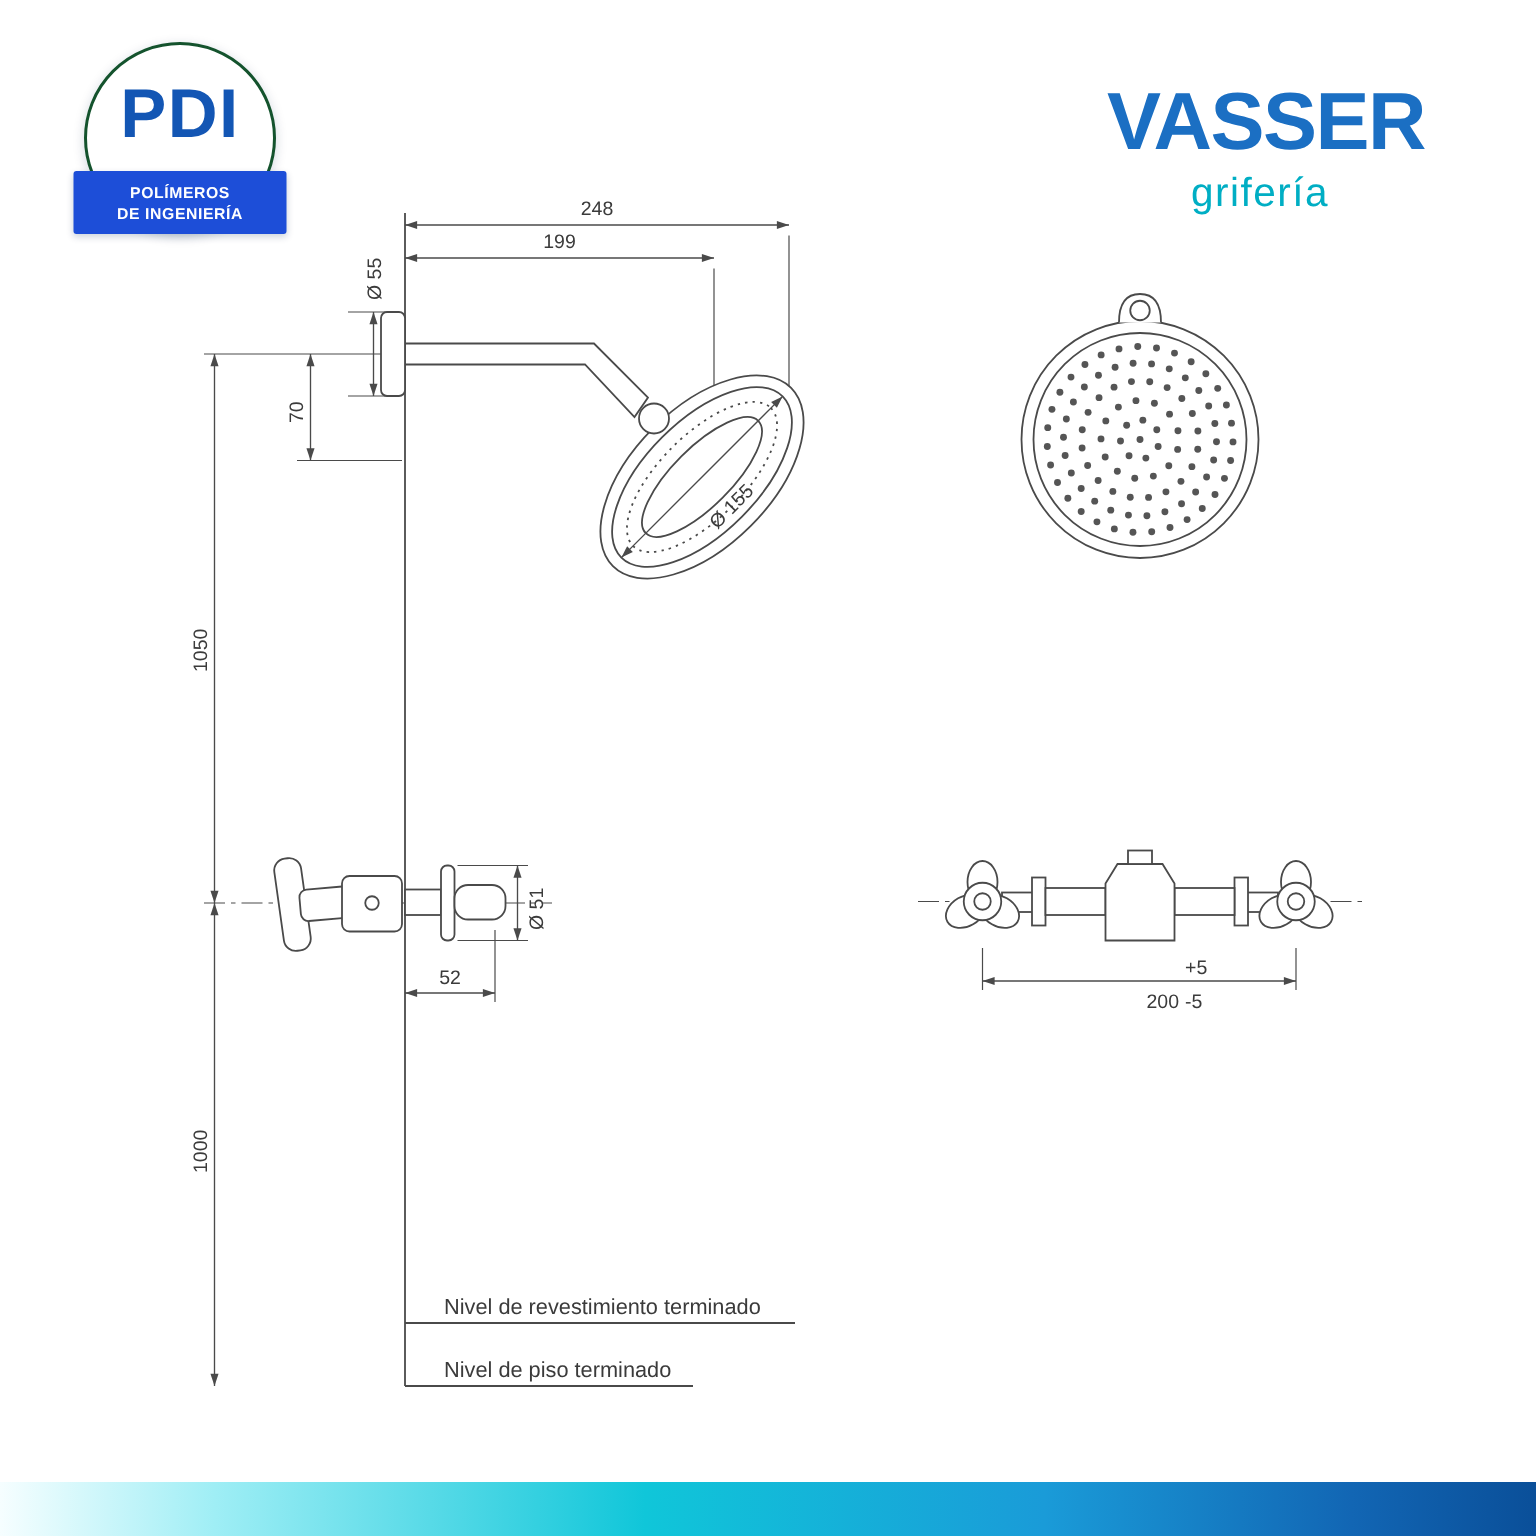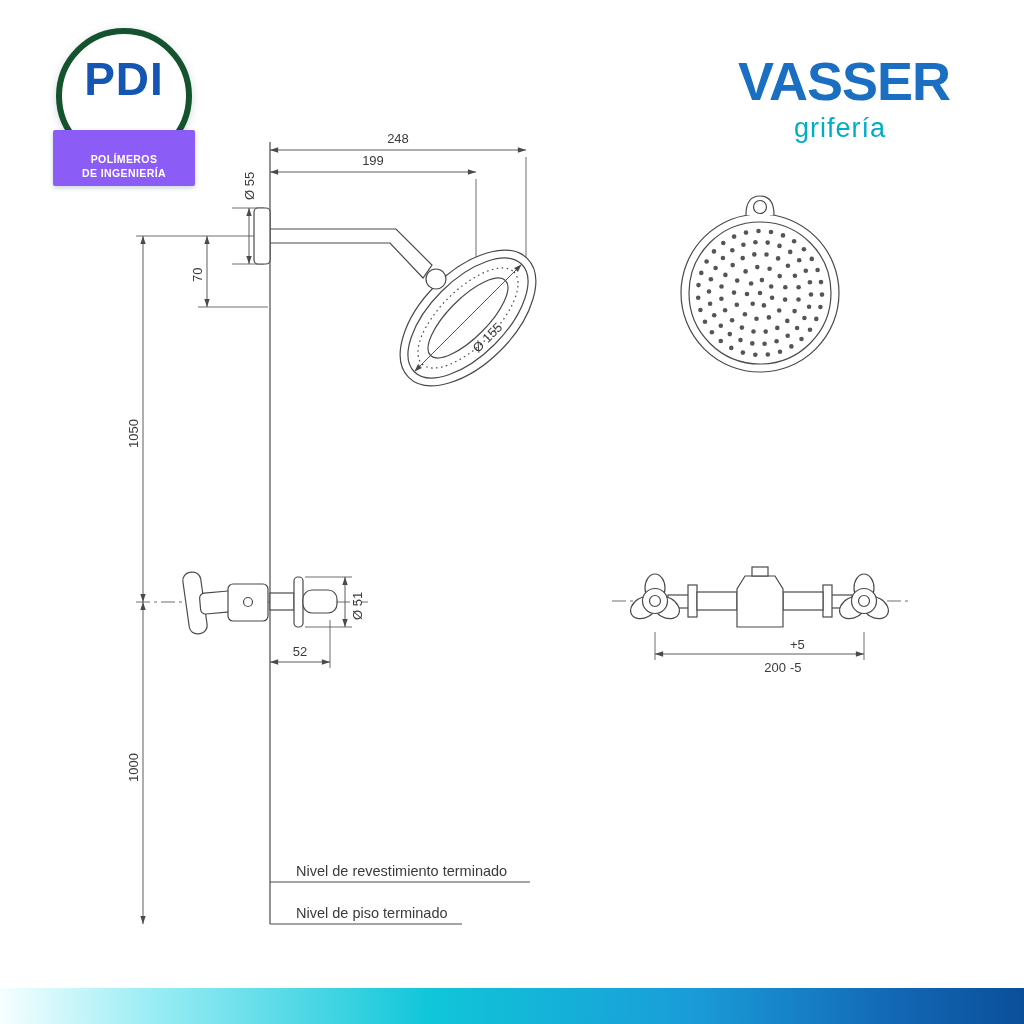--- a/index.html
+++ b/index.html
@@ -1,28 +1,28 @@
 <!DOCTYPE html>
 <html><head>
 <meta charset="utf-8">
 <style>
   html,body{margin:0;padding:0;background:#fff;}
   body{position:relative;width:1024px;height:1024px;overflow:hidden;
        font-family:"Liberation Sans",sans-serif;}
 
   
   .pdi-logo{position:absolute;left:56px;top:28px;width:140px;height:140px;}
-  .pdi-circle{position:relative;width:124px;height:124px;border:6px solid #14532d;
+  .pdi-circle{position:relative;width:124px;height:124px;border:2px solid #14532d;
               border-radius:50%;background:#fff;box-shadow:0 2px 8px rgba(0,40,80,.18);}
   .pdi-acronym{position:absolute;top:18px;width:100%;text-align:center;
                font-weight:bold;font-size:46px;color:#1356b4;letter-spacing:1px;}
-  .pdi-banner{position:absolute;left:-9px;right:-9px;top:84px;background:#8b5cf6;color:#fff;
-              text-align:center;padding:23px 0 6px;font-weight:bold;font-size:10.5px;
+  .pdi-banner{position:absolute;left:-9px;right:-9px;top:84px;background:#1d4ed8;color:#fff;
+              text-align:center;padding:9px 0 6px;font-weight:bold;font-size:10.5px;
               line-height:1.3;letter-spacing:.4px;border-radius:2px;
-              box-shadow:0 2px 5px rgba(0,40,80,.2);margin-top:12px;}
+              box-shadow:0 2px 5px rgba(0,40,80,.2);}
 
   
   .vasser-logo{position:absolute;top:54px;right:74px;text-align:center;}
   .vasser-brand{font-weight:bold;font-size:54px;color:#1b6fc3;letter-spacing:-1px;line-height:1;}
   .vasser-tagline{font-size:27px;color:#00aec4;margin-top:5px;margin-right:64px;letter-spacing:1px;text-align:right;}
 
   
   .drawing{position:absolute;left:0;top:0;width:1024px;height:1024px;
            stroke:#4a4a4a;fill:none;}
   .drawing *{stroke-width:1.2;}

